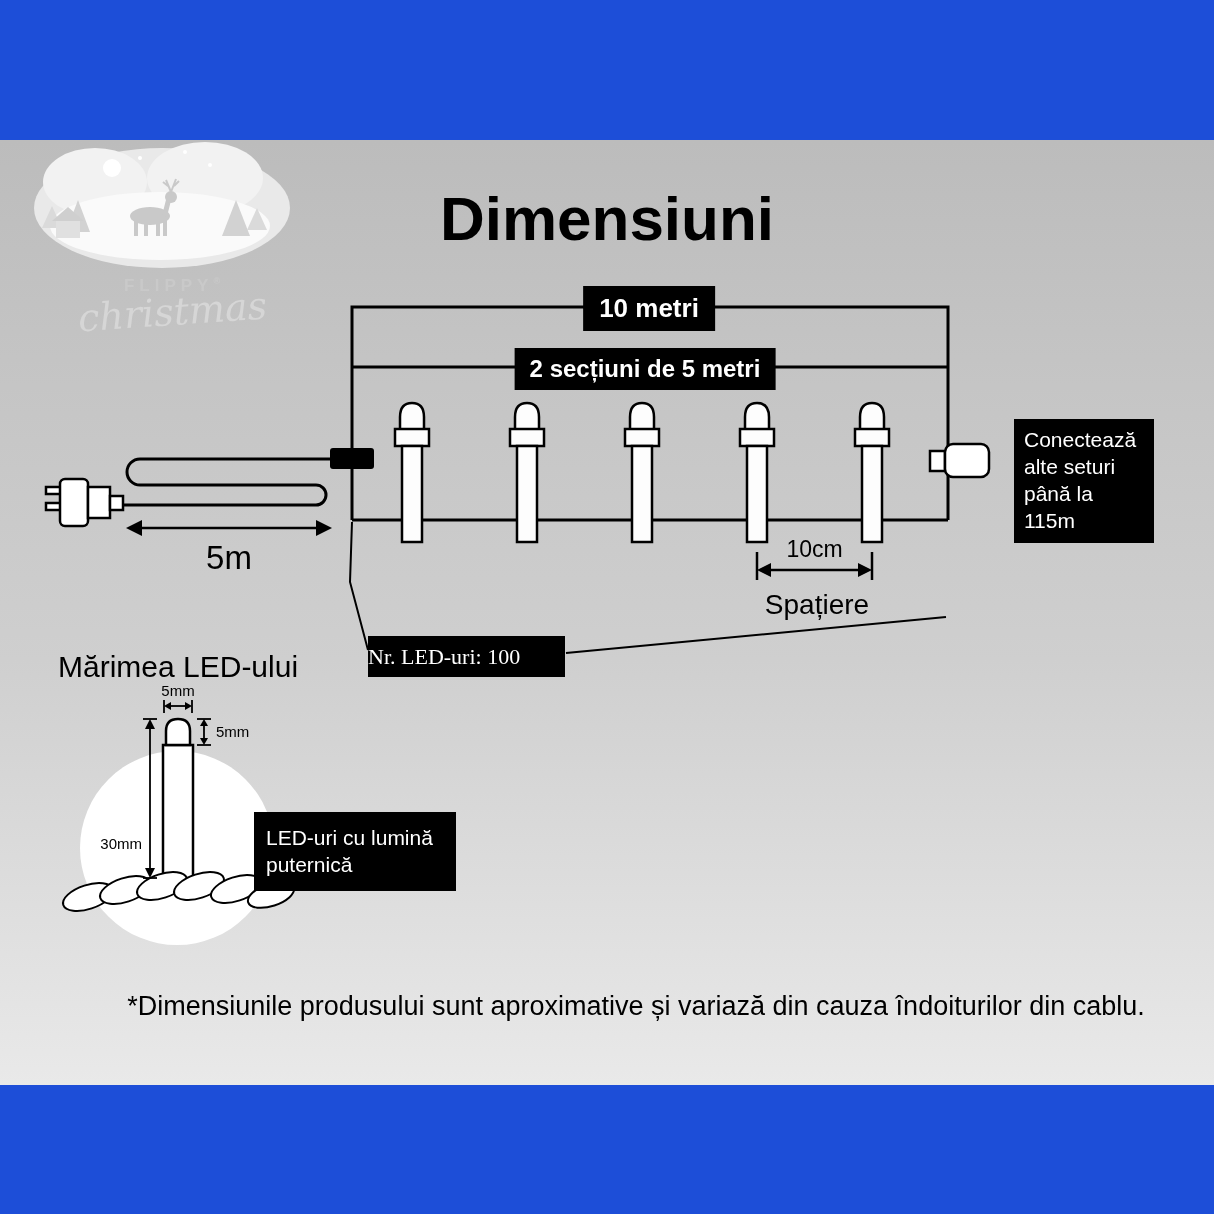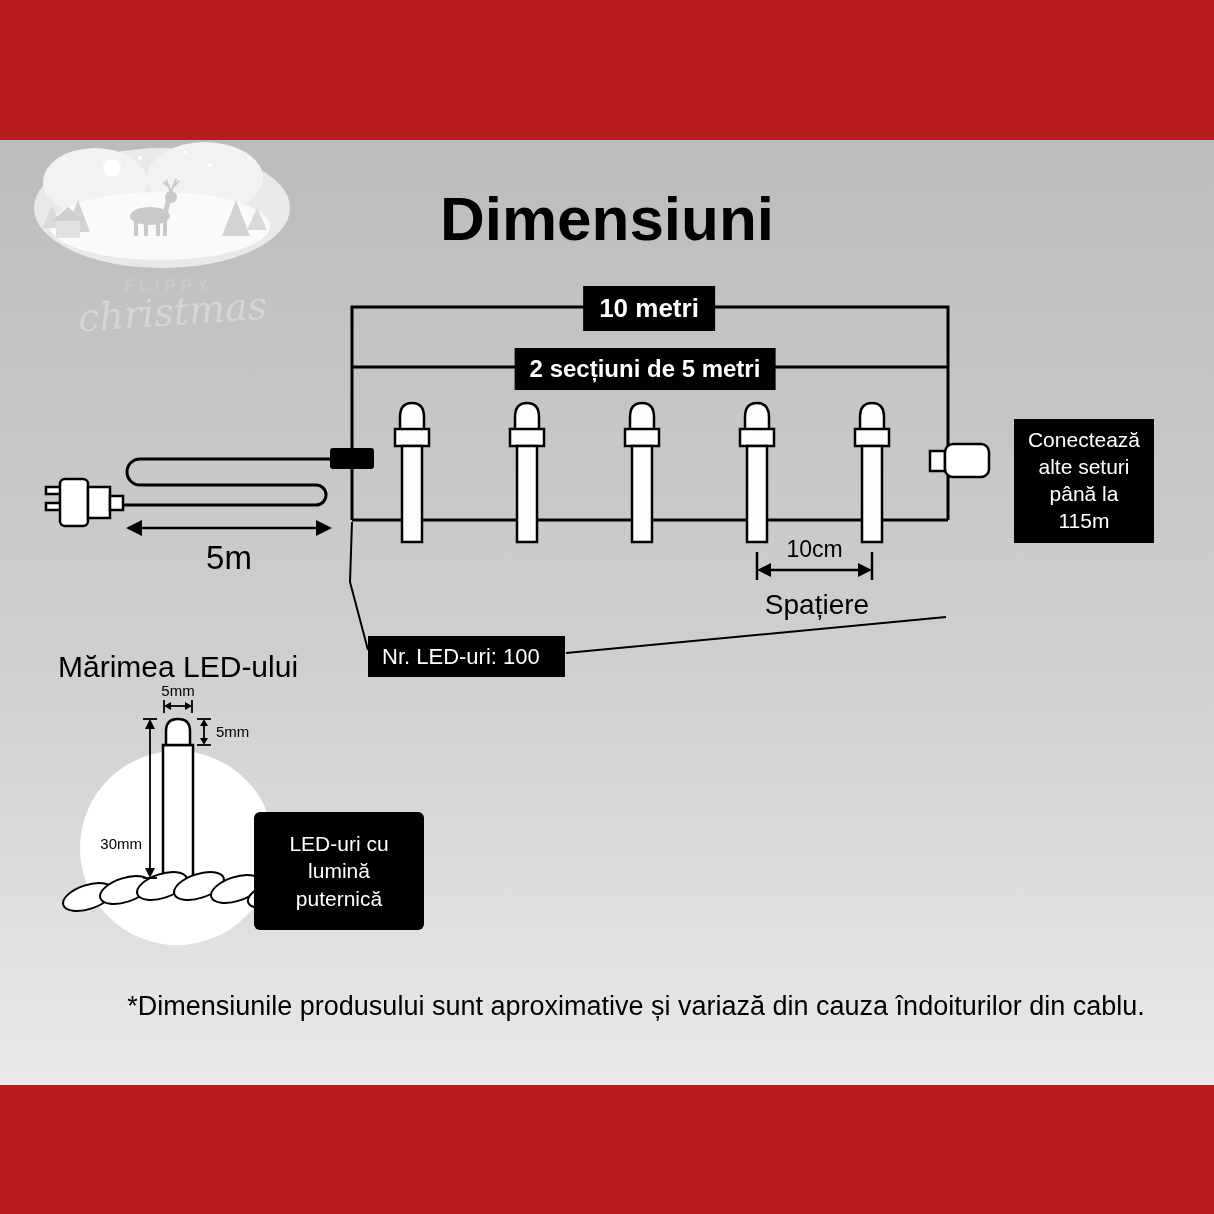--- a/index.html
+++ b/index.html
@@ -1,34 +1,34 @@
 <!DOCTYPE html>
 <html><head>
 <meta charset="utf-8">
 <style>
   * { margin:0; padding:0; box-sizing:border-box; }
   html,body { background:#ffffff; }
   body { font-family:"Liberation Sans", sans-serif; }
-  .canvas { position:relative; width:1214px; height:1214px; background:#b91c1c; overflow:hidden; }
+  .canvas { position:relative; width:1214px; height:1214px; background:#1d4ed8; overflow:hidden; }
   .gray-bg { position:absolute; left:0; top:140px; width:1214px; height:945px;
              background:linear-gradient(180deg,#bcbcbc 0%, #cfcfcf 55%, #e9e9e9 100%); }
   .art { position:absolute; left:0; top:0; width:1214px; height:1214px; }
 
   .title { position:absolute; left:0; top:183px; width:100%; text-align:center;
            font-size:62px; font-weight:bold; color:#000; }
 
-  .bb { position:absolute; background:#000; color:#fff; display:flex; align-items:center;text-align:center; }
+  .bb { position:absolute; background:#000; color:#fff; display:flex; align-items:center; }
   .nowrap { white-space:nowrap; }
   .bb-center { transform:translateX(-50%); }
 
   #box-total   { left:649px; top:286px; padding:7px 16px; font-size:26px; font-weight:bold; }
   #box-sections{ left:645px; top:348px; padding:7px 15px; font-size:24px; font-weight:bold; }
   #box-connect { left:1014px; top:419px; width:140px; padding:8px 10px; font-size:21px; line-height:1.28; }
-  #box-count   { left:368px; top:636px; width:197px; height:41px; padding-left:14px; font-size:22px; }
-  #box-lednote { left:254px; top:812px; width:170px; padding:18px 12px; font-size:21px; line-height:1.3;border-radius:6px; }
+  #box-count   { left:368px; top:636px; width:197px; height:41px; font-size:22px;font-family:Liberation Serif, serif; }
+  #box-lednote { left:254px; top:812px; width:202px; padding:12px 12px; font-size:21px; line-height:1.3; }
 
   .plainlabel { position:absolute; color:#000; }
   #label-5m        { left:128px; top:539px; width:202px; text-align:center; font-size:33px; }
   #label-10cm      { left:757px; top:536px; width:115px; text-align:center; font-size:23px; }
   #label-spatiere  { left:712px; top:589px; width:210px; text-align:center; font-size:28px; }
   #label-marimea   { left:58px;  top:650px; font-size:30px; }
   #label-dome-w    { left:146px; top:682px; width:64px; text-align:center; font-size:15px; }
   #label-dome-h    { left:216px; top:723px; font-size:15px; }
   #label-total-h   { left:88px;  top:799px; width:54px; text-align:right; font-size:15px;margin-top:36px; }
   #disclaimer { position:absolute; left:0; top:991px; width:100%; text-align:center;

